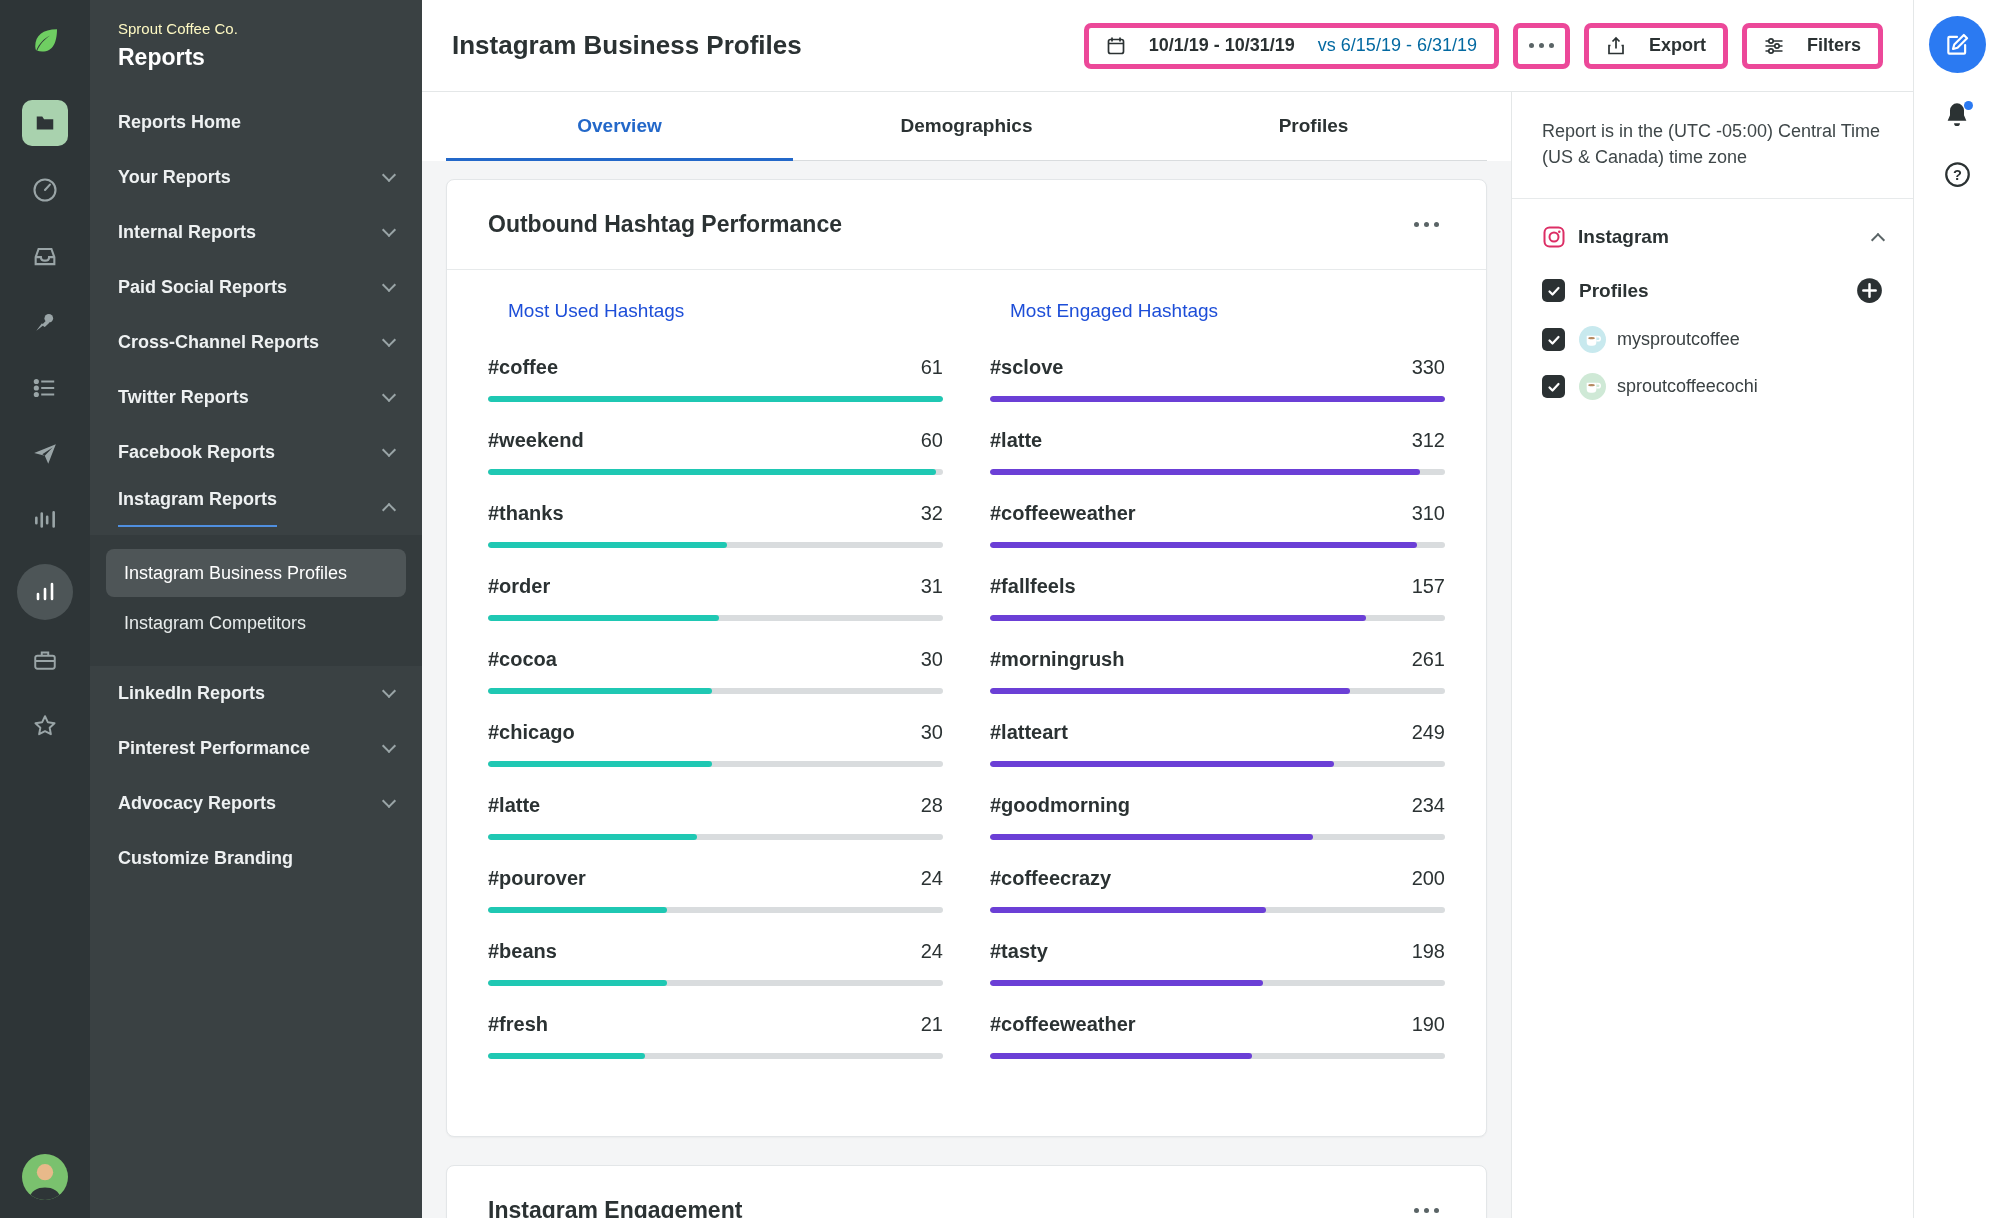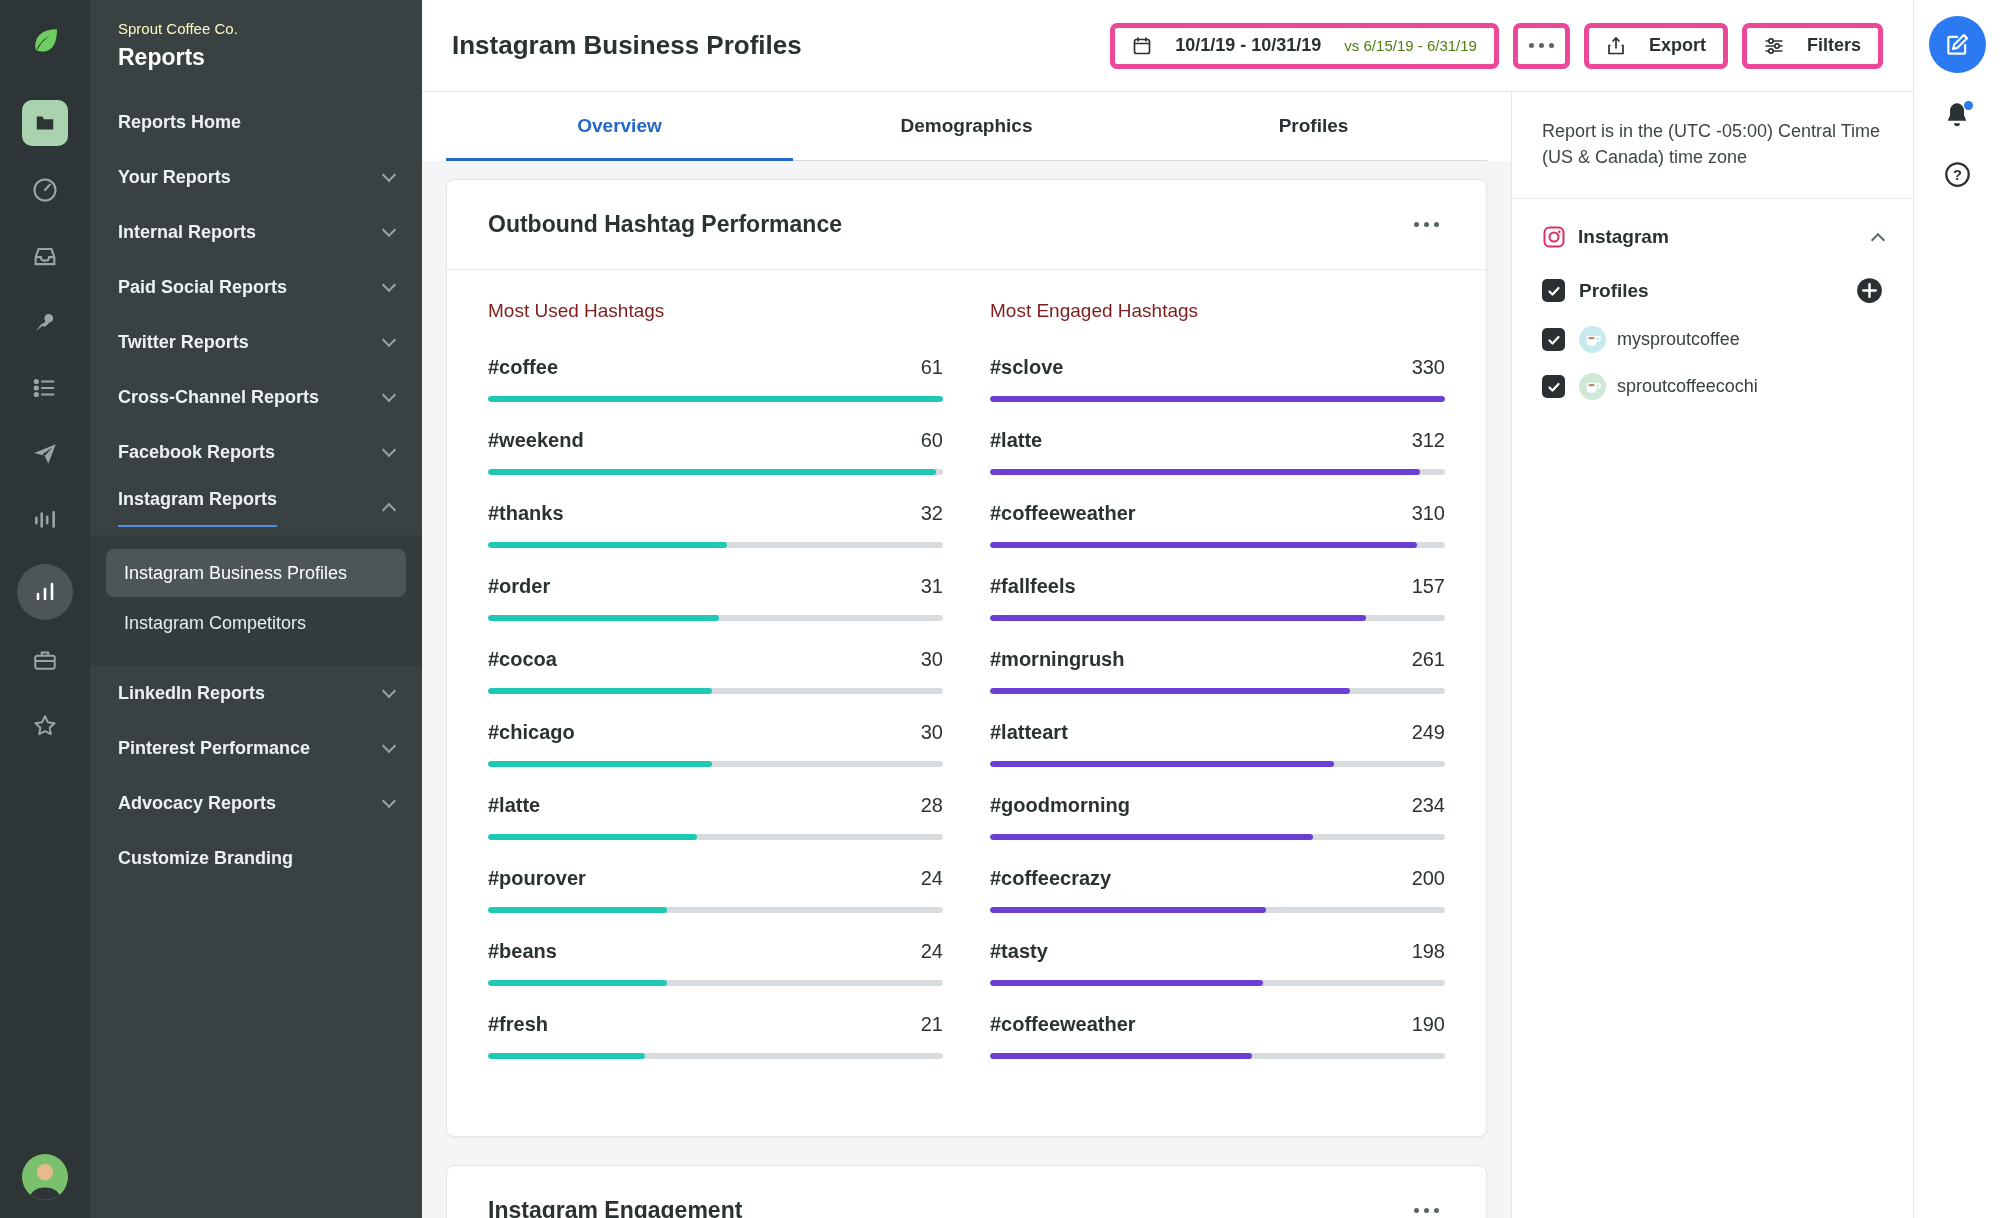--- a/index.html
+++ b/index.html
@@ -27,38 +27,38 @@
   .chev.up { transform:rotate(135deg); margin-top:5px; }
   .submenu { background:#343b3d; padding:12px 0 16px; }
   .sub-item { margin:2px 16px; padding:12px 18px; font-size:18px; color:#e8ecec; border-radius:8px; line-height:1.35; cursor:pointer; }
   .sub-item.active { background:#4e5557; color:#fff; }
   
   .center { flex:1; display:flex; flex-direction:column; min-width:0; background:#fff; }
   .topbar { flex:0 0 92px; display:flex; align-items:center; padding:0 30px; border-bottom:1px solid #e4e7e8; background:#fff; }
   .page-title { font-size:26px; font-weight:700; }
   .top-actions { margin-left:auto; display:flex; align-items:center; gap:14px; }
   .btn { height:46px; background:#fff; border:5px solid #ec4899; border-radius:7px; display:flex; align-items:center; gap:23px; padding:0 17px; font-size:18px; font-weight:600; color:#2b3233; cursor:pointer; white-space:nowrap; }
-  .btn .sub { font-size:15px; color:#4d7c0f; font-weight:400; }
+  .btn .sub { font-size:18px; color:#0369a1; font-weight:400; }
   .btn.icon-only { width:57px; justify-content:center; padding:0; }
   .dots { display:flex; gap:5px; align-items:center; cursor:pointer; padding:6px; }
   .dots i { width:5px; height:5px; border-radius:50%; background:#5a6466; }
   .center-body { flex:1; display:flex; min-height:0; }
   
   .main { flex:1; min-width:0; background:#f4f5f6; display:flex; flex-direction:column; }
   .tabs-strip { flex:0 0 69px; background:#fff; padding:0 24px; display:flex; }
   .tabs { display:flex; width:100%; border-bottom:1px solid #d9dcde; }
   .tab { flex:1; display:flex; align-items:center; justify-content:center; font-size:19px; font-weight:600; color:#2b3233; position:relative; cursor:pointer; }
   .tab.active { color:#2368c9; }
   .tab.active::after { content:""; position:absolute; left:0; right:0; bottom:-1px; height:3px; background:#2368c9; }
   .content { flex:1; overflow:hidden; padding:18px 24px 0; }
   .card { background:#fff; border:1px solid #e3e6e8; border-radius:8px; box-shadow:0 1px 2px rgba(0,0,0,.04); }
   .card-head { height:90px; display:flex; align-items:center; justify-content:space-between; padding:0 41px; border-bottom:1px solid #e7eaeb; }
   .card-title { font-size:23px; font-weight:700; }
   .card-body { padding:30px 41px 50px; display:grid; grid-template-columns:1fr 1fr; column-gap:47px; }
-  .col-title { font-size:19px; color:#7f1d1d; margin-bottom:34px; }
+  .col-title { font-size:19px; color:#1d4ed8; margin-bottom:34px;margin-left:20px; }
   .h-row { margin-bottom:27px; }
   .h-line { display:flex; justify-content:space-between; align-items:baseline; height:26px; }
   .h-tag { font-size:20px; font-weight:600; }
   .h-val { font-size:20px; }
   .h-track { height:6px; border-radius:3px; background:#d9dcde; margin-top:14px; overflow:hidden; }
   .h-fill { height:100%; border-radius:3px; }
   .card.second { margin-top:28px; }
   
   .right-panel { flex:0 0 402px; background:#fff; border-left:1px solid #e4e7e8; overflow:hidden; }
   .tz { padding:26px 30px 28px; font-size:18px; color:#3f4749; line-height:1.45; border-bottom:1px solid #e7eaeb; }
@@ -170,25 +170,25 @@
       </div>
       <div class="side-item">
         <span class="side-label">Internal Reports</span>
         <span class="chev "></span>
       </div>
       <div class="side-item">
         <span class="side-label">Paid Social Reports</span>
         <span class="chev "></span>
       </div>
       <div class="side-item">
+        <span class="side-label">Cross-Channel Reports</span>
+        <span class="chev "></span>
+      </div>
+      <div class="side-item">
         <span class="side-label">Twitter Reports</span>
-        <span class="chev "></span>
-      </div>
-      <div class="side-item">
-        <span class="side-label">Cross-Channel Reports</span>
         <span class="chev "></span>
       </div>
       <div class="side-item">
         <span class="side-label">Facebook Reports</span>
         <span class="chev "></span>
       </div>
       <div class="side-item">
         <span class="side-label underlined">Instagram Reports</span>
         <span class="chev up"></span>
       </div>

